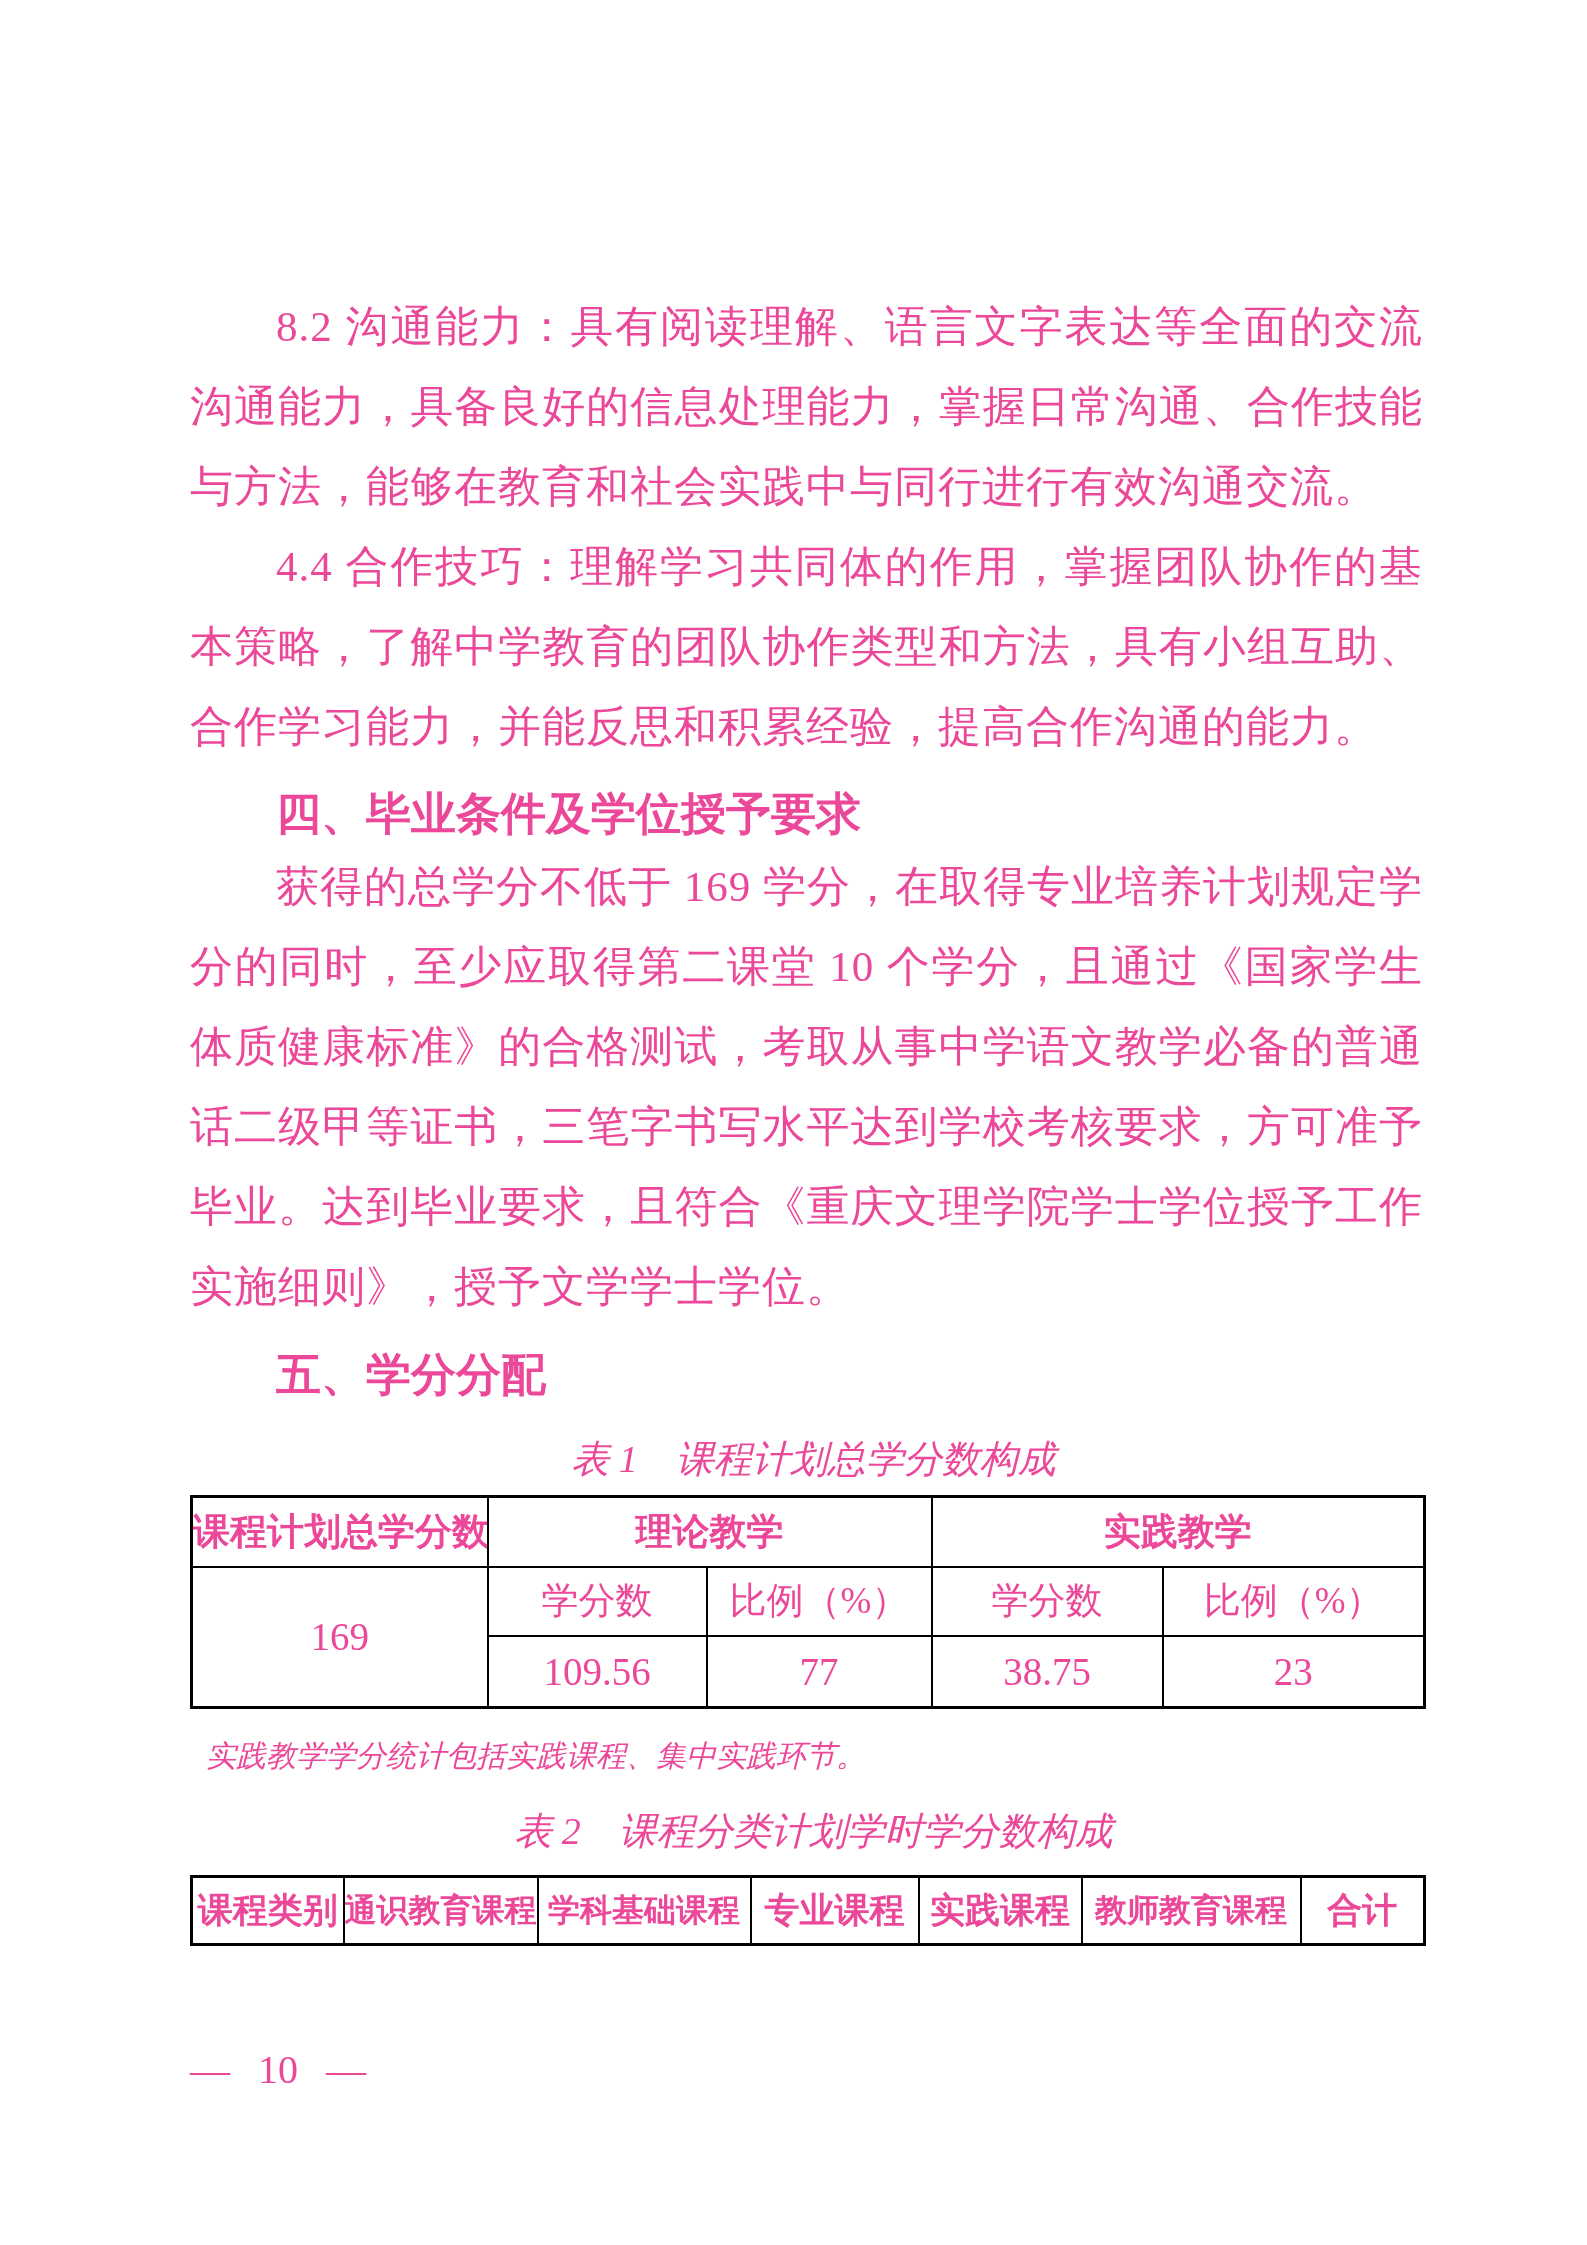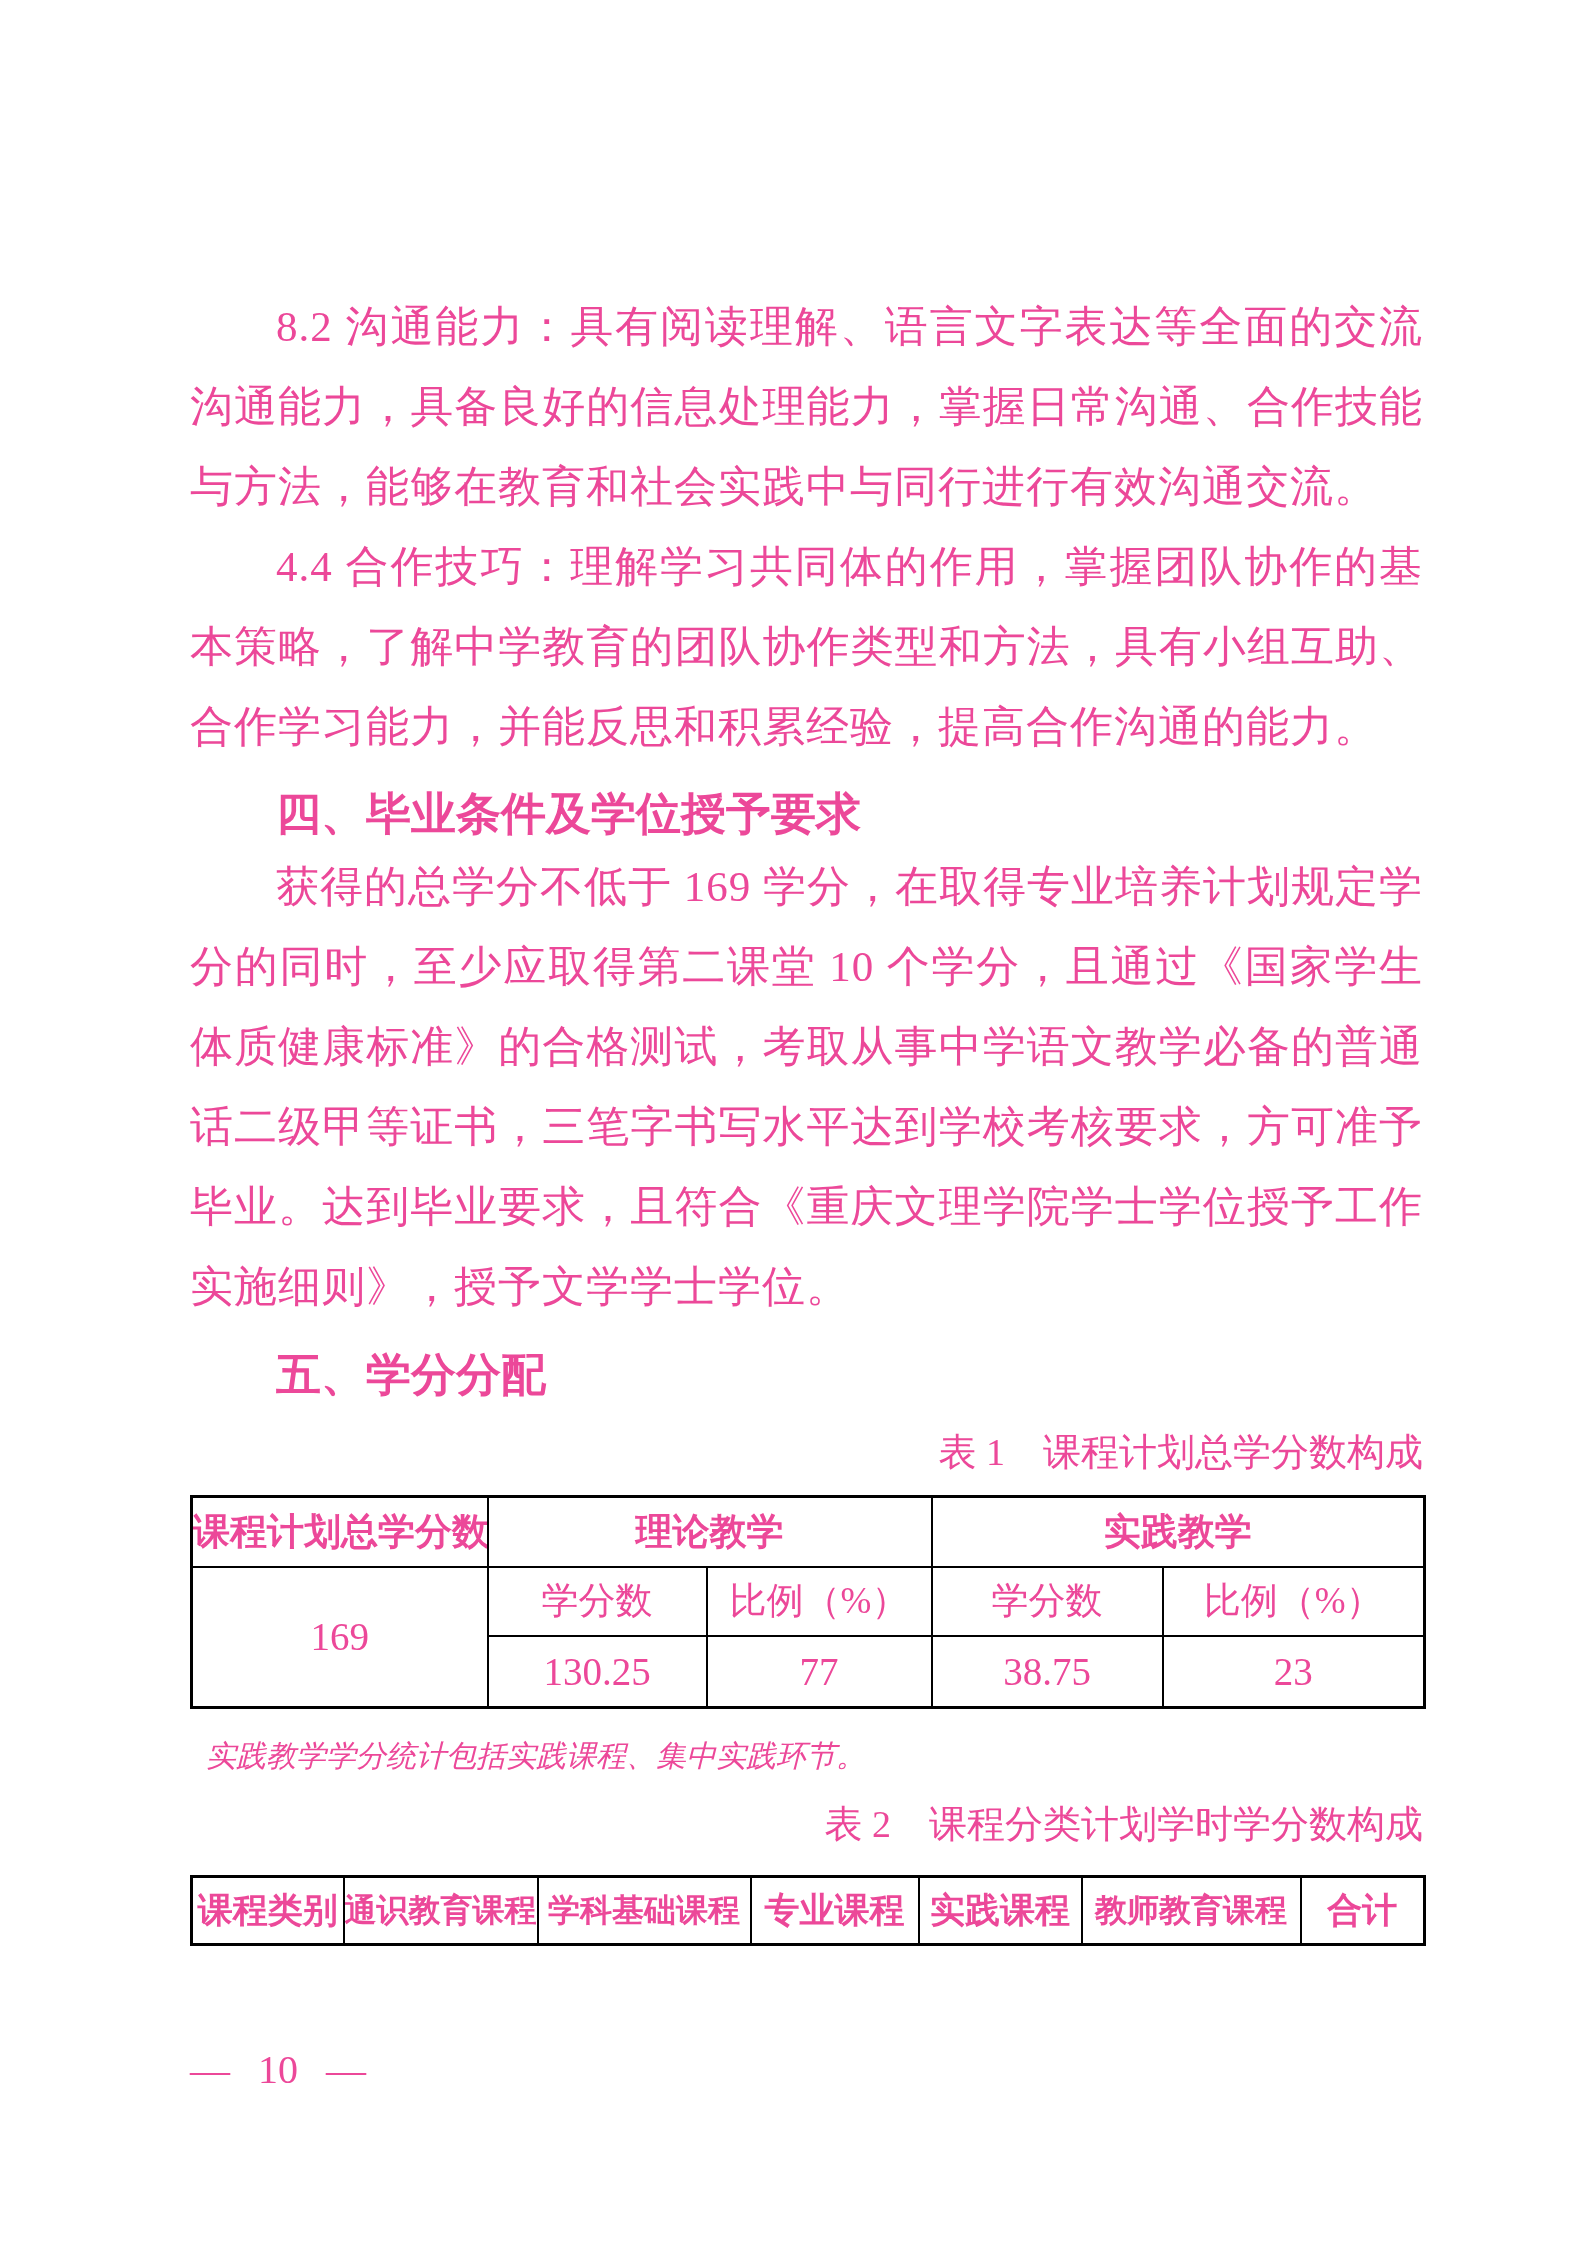--- a/index.html
+++ b/index.html
@@ -35,22 +35,23 @@
     font-family: "Liberation Sans", "DejaVu Sans", sans-serif;
     font-weight: bold;
     font-size: 45px;
     line-height: 64px;
     padding-left: 86px;
     margin: 0;
   }
   .table-caption {
     font-size: 38px;
     line-height: 56px;
-    text-align: right;
-    margin: 0;
+    text-align: center;
+    font-style: italic;
+    margin: 7px;
   }
   table.doc-table {
     border-collapse: collapse;
     table-layout: fixed;
     width: 1233px;
     border: 3px solid #000;
   }
   table.doc-table td, table.doc-table th {
     border: 2px solid #000;
     text-align: center;
@@ -121,21 +122,21 @@
         <th class="th-hei" colspan="2">实践教学</th>
       </tr>
       <tr style="height:69px;">
         <td class="td-num" rowspan="2">169</td>
         <td class="td-song">学分数</td>
         <td class="td-song">比例（%）</td>
         <td class="td-song">学分数</td>
         <td class="td-song">比例（%）</td>
       </tr>
       <tr style="height:72px;">
-        <td class="td-num">130.25</td>
+        <td class="td-num">109.56</td>
         <td class="td-num">77</td>
         <td class="td-num">38.75</td>
         <td class="td-num">23</td>
       </tr>
     </tbody>
   </table>
 
   <p class="block table-note" style="top:1732px;">实践教学学分统计包括实践课程、集中实践环节。</p>
 
   <p class="block table-caption" style="top:1796px;">表 2　课程分类计划学时学分数构成</p>

